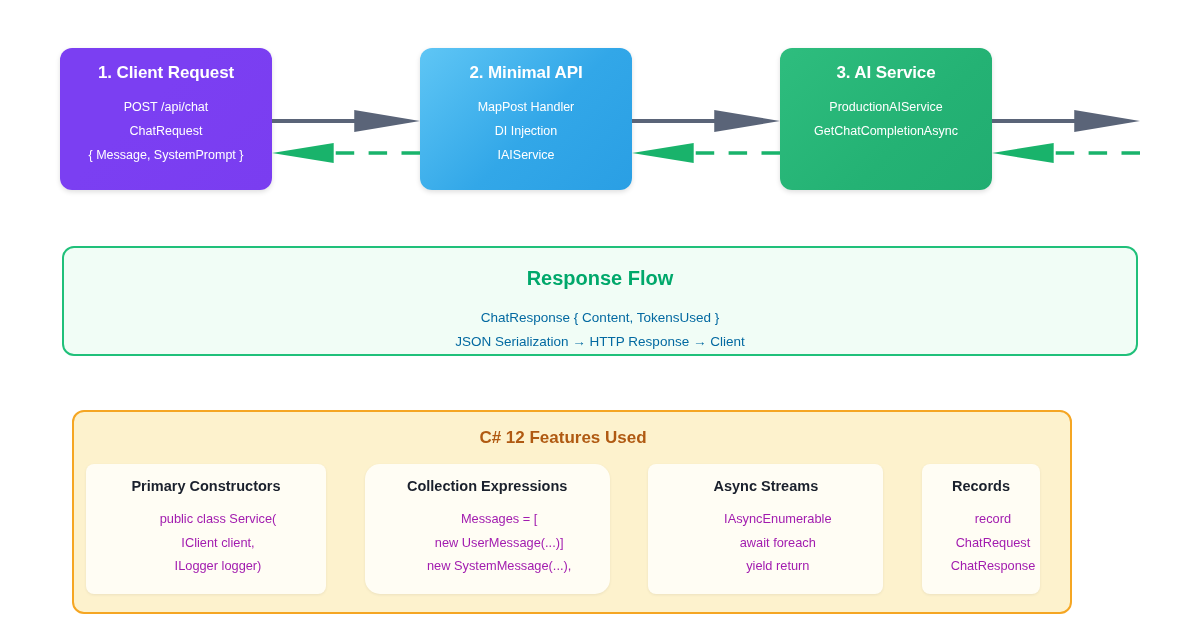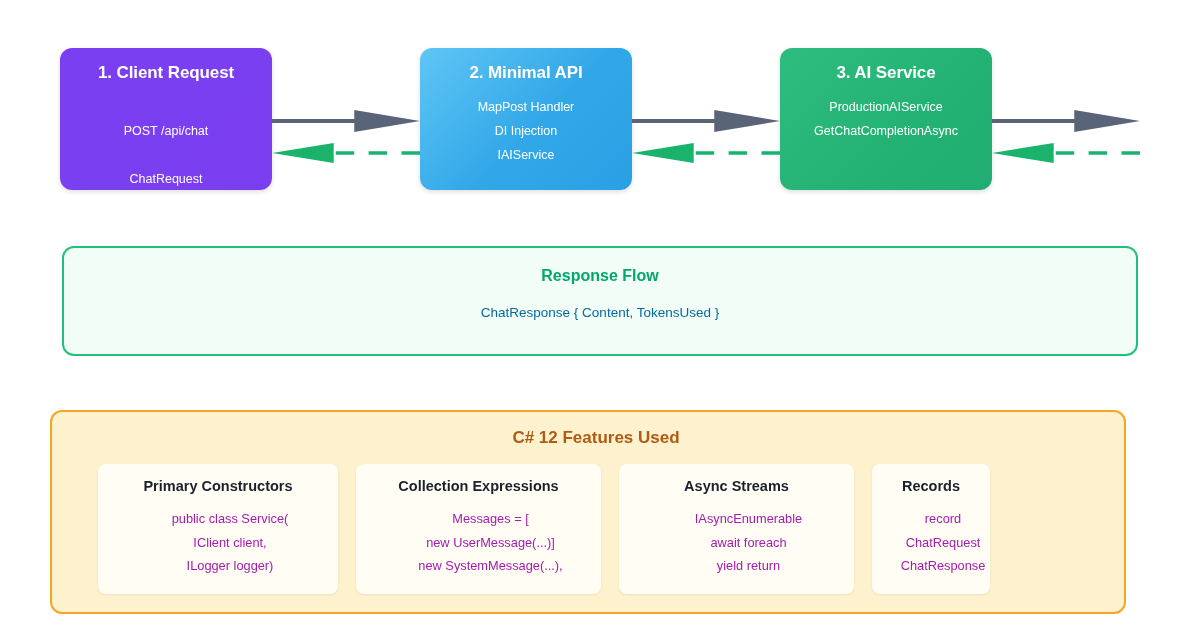--- a/index.html
+++ b/index.html
@@ -49,21 +49,21 @@
     line-height: 1.1;
   }
   .stage-line {
     font-size: 12.5px;
     color: #ffffff;
     line-height: 1.95;
     text-align: center;
     white-space: nowrap;
   }
 
-  .stage.s1 { background: linear-gradient(135deg, #7b3ff2 0%, #7b3ff2 40%, #7a3df0 100%); gap: 24px; }
+  .stage.s1 { background: linear-gradient(135deg, #7b3ff2 0%, #7b3ff2 40%, #7a3df0 100%); }
   .stage.s2 { background: linear-gradient(135deg, #5fc6f5 0%, #32a7e8 55%, #2a9fe4 100%); }
   .stage.s3 { background: linear-gradient(135deg, #2ebd7e 0%, #24b274 60%, #21ad71 100%); }
   .stage.s4 { background: #29abe2; }
 
   
   .connector {
     flex: 1 1 auto;
     position: relative;
   }
   .connector svg {
@@ -86,69 +86,70 @@
     border: 2px solid #20c07a;
     border-radius: 12px;
     background: #f1fdf6;
     display: flex;
     flex-direction: column;
     align-items: center;
     justify-content: flex-start;
     padding-top: 19px;
   }
   .response-title {
-    font-size: 16px;
+    font-size: 20px;
     font-weight: bold;
     color: #00a86b;
     margin-bottom: 16px;
   }
   .response-line {
     font-size: 13.5px;
     color: #0369a1;
     line-height: 1.75;
   }
 
   
   .features-panel {
     position: absolute;
-    left: 50px;
+    left: 72px;
     top: 410px;
-    width: 1076px;
+    width: 1000px;
     height: 204px;
     box-sizing: border-box;
     border: 2px solid #f5a623;
     border-radius: 12px;
     background: #fdf2cd;
-    padding: 16px 30px 0 46px;
+    padding: 16px 30px 0 12px;
   }
   .features-title {
     font-size: 17px;
     font-weight: bold;
     color: #b05a12;
     text-align: center;
     margin-bottom: 16px;
   }
   .features-grid {
     display: flex;
+    justify-content: space-between;
     align-items: flex-start;
     gap: 18px;
   }
   .feature-card {
     background: #fffdf4;
     border-radius: 8px;
     box-shadow: 0 1px 3px rgba(0,0,0,0.07);
     padding: 14px 10px 16px 10px;
     box-sizing: border-box;
     height: 130px;
     display: flex;
     flex-direction: column;
     align-items: center;
   }
   .feature-card.c0 { width: 240px; }
-  .feature-card.c1 { width: 245px; }
+  .feature-card.c1 { width: 245px; border-radius: 15px; }
   .feature-card.c2 { width: 235px; }
   .feature-card.c3 { width: 118px; }
   .feature-title {
     font-size: 14.5px;
     font-weight: bold;
     color: #1a202c;
     margin-bottom: 13px;
     text-align: center;
     white-space: nowrap;
   }
@@ -224,20 +225,21 @@
       </g>
     </svg>
   </div>
 
 
 </div>
 
 <div class="response-panel">
   <div class="response-title">Response Flow</div>
   <div class="response-line">ChatResponse { Content, TokensUsed }</div>
+  <div class="response-line">JSON Serialization → HTTP Response → Client</div>
 </div>
 
 <div class="features-panel">
   <div class="features-title">C# 12 Features Used</div>
   <div class="features-grid">
 
     <div class="feature-card c0">
       <div class="feature-title">Primary Constructors</div>
       <div class="feature-line">public class Service(</div>
       <div class="feature-line">IClient client,</div>

